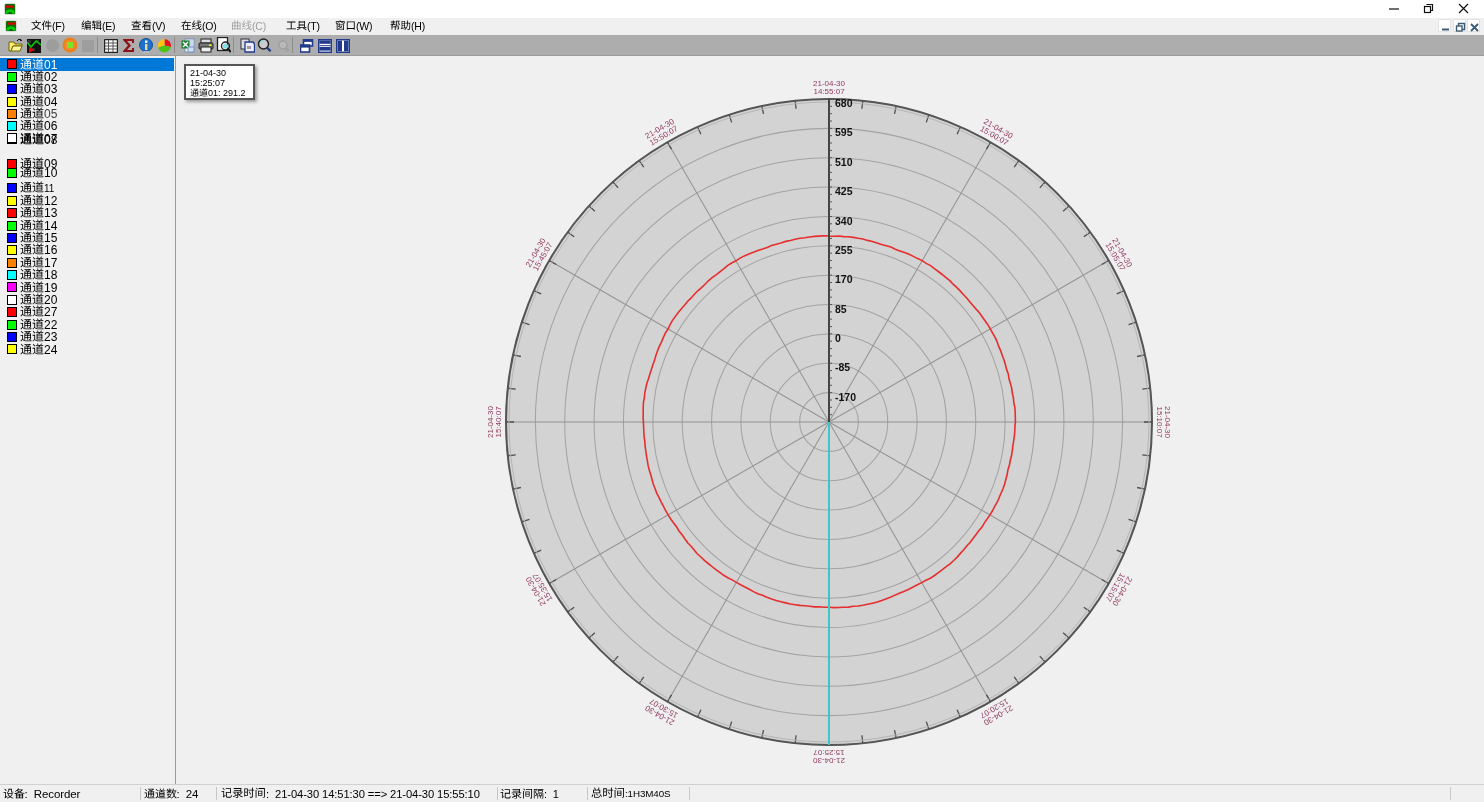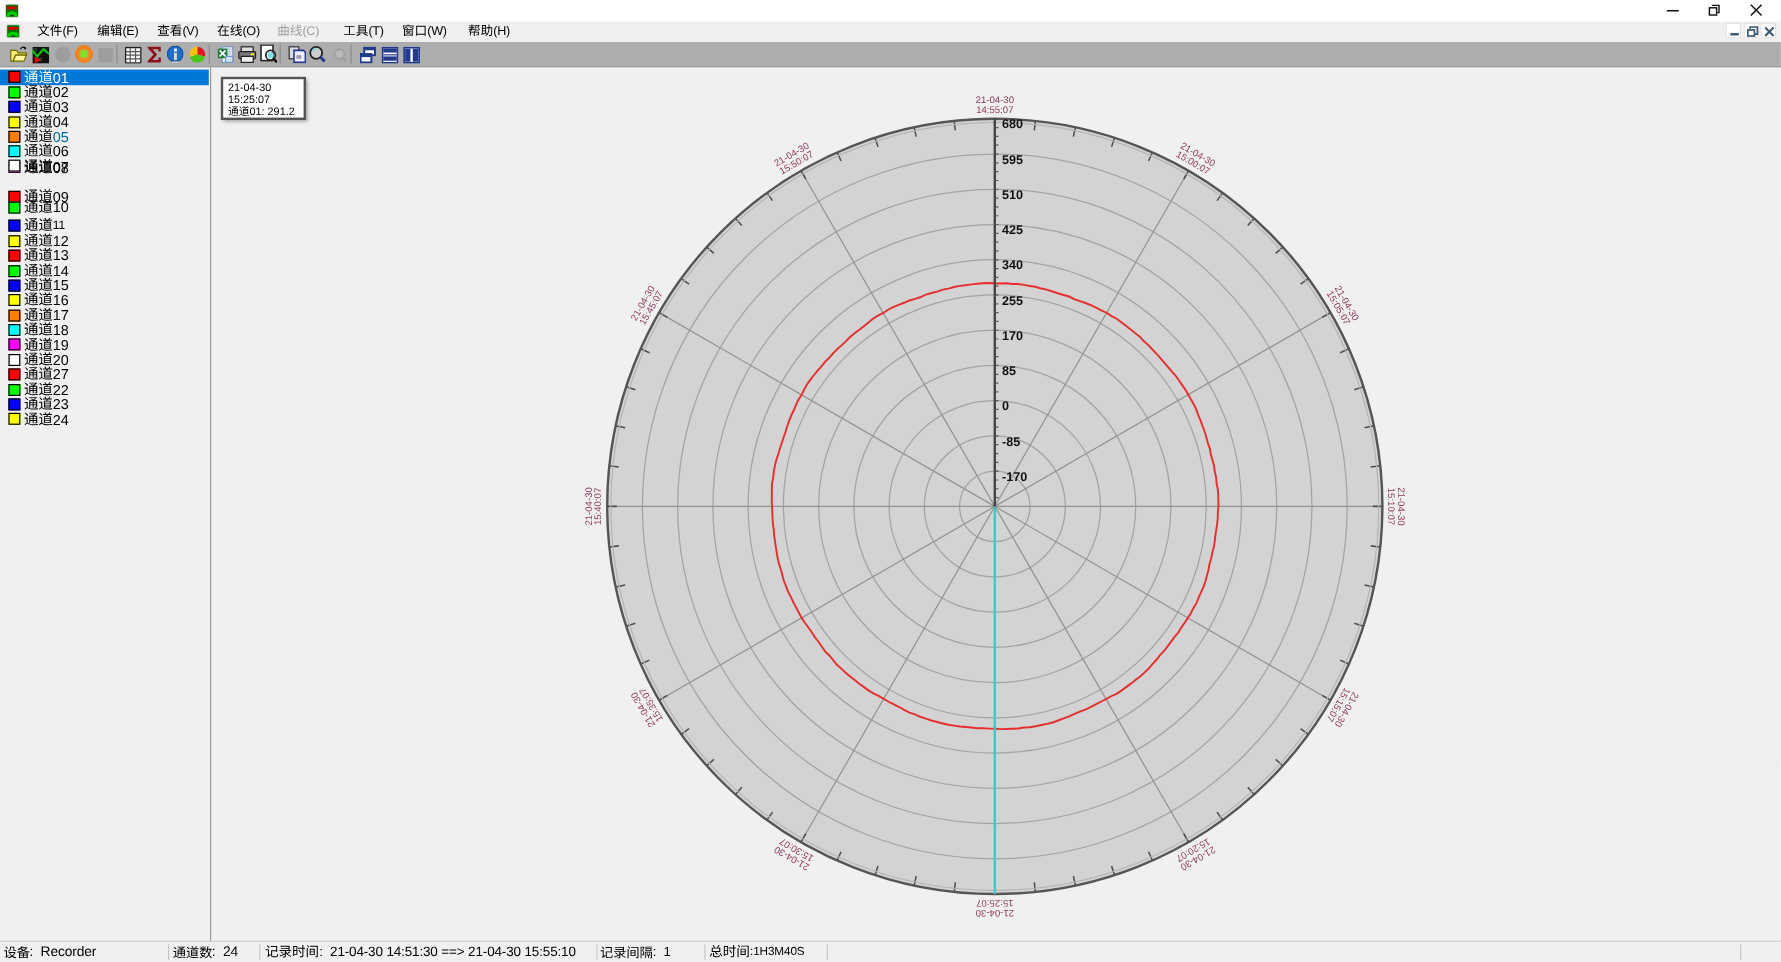--- a/index.html
+++ b/index.html
@@ -321,21 +321,21 @@
         <span style="font-size:12px;color:#000">04</span>
       </span>
     </div>
     <div style="position:absolute;left:0;top:107.9px;width:174px;height:12.4px;display:flex;align-items:center">
       <span style="display:inline-block;width:8px;height:8px;margin-left:7px;background:#ff8000;border:1px solid #000"></span>
       <span style="margin-left:3px;display:flex;align-items:center">
         <svg width="24" height="14" style="fill:#000;overflow:visible">
           <use href="#c901A" transform="translate(0.0,10.6) scale(0.0120,-0.0120)"></use>
           <use href="#c9053" transform="translate(12.0,10.6) scale(0.0120,-0.0120)"></use>
         </svg>
-        <span style="font-size:12px;color:#0369a1">05</span>
+        <span style="font-size:12px;color:#404040">05</span>
       </span>
     </div>
     <div style="position:absolute;left:0;top:120.2px;width:174px;height:12.4px;display:flex;align-items:center">
       <span style="display:inline-block;width:8px;height:8px;margin-left:7px;background:#0ff;border:1px solid #000"></span>
       <span style="margin-left:3px;display:flex;align-items:center">
         <svg width="24" height="14" style="fill:#000;overflow:visible">
           <use href="#c901A" transform="translate(0.0,10.6) scale(0.0120,-0.0120)"></use>
           <use href="#c9053" transform="translate(12.0,10.6) scale(0.0120,-0.0120)"></use>
         </svg>
         <span style="font-size:12px;color:#000">06</span>

